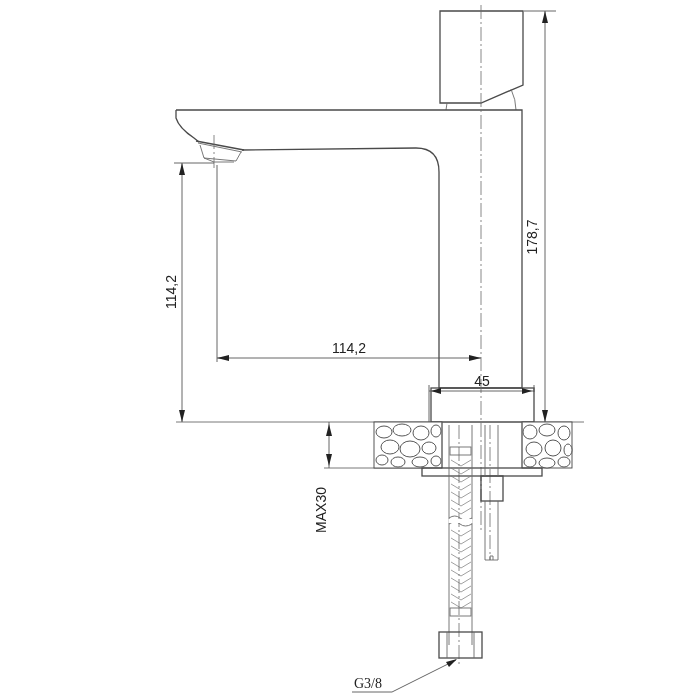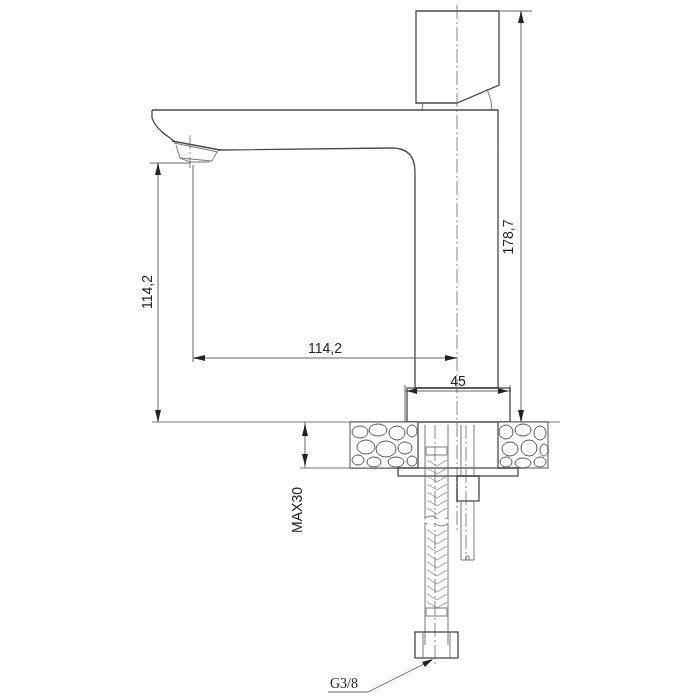--- a/index.html
+++ b/index.html
@@ -1,17 +1,17 @@
 <!DOCTYPE html>
 <html><head>
 <meta charset="utf-8">
 <style>
   html, body { margin: 0; padding: 0; background: #ffffff; }
   body { width: 700px; height: 700px; overflow: hidden; }
-  .canvas { position: relative; width: 568px; height: 700px; }
+  .canvas { position: relative; width: 568px; height: 700px; margin-left: 24px; }
   svg { position: absolute; left: 0; top: 0; }
   .ln { stroke: #4a4a4a; stroke-width: 1.3; fill: none; }
   .thin { stroke: #6a6a6a; stroke-width: 0.9; fill: none; }
   .center { stroke: #6a6a6a; stroke-width: 0.8; fill: none; stroke-dasharray: 14 3 2 3; }
   .dim { stroke: #555; stroke-width: 0.9; fill: none; }
   .arrow { fill: #222; stroke: none; }
   .dimtext { font-family: "Liberation Sans", sans-serif; font-size: 14px; fill: #222; }
   .serif { font-family: "Liberation Serif", serif; font-size: 14px; fill: #222; }
   .stone { stroke: #444; stroke-width: 0.9; fill: #fff; }
   .braid { stroke: #777; stroke-width: 0.7; fill: none; }

